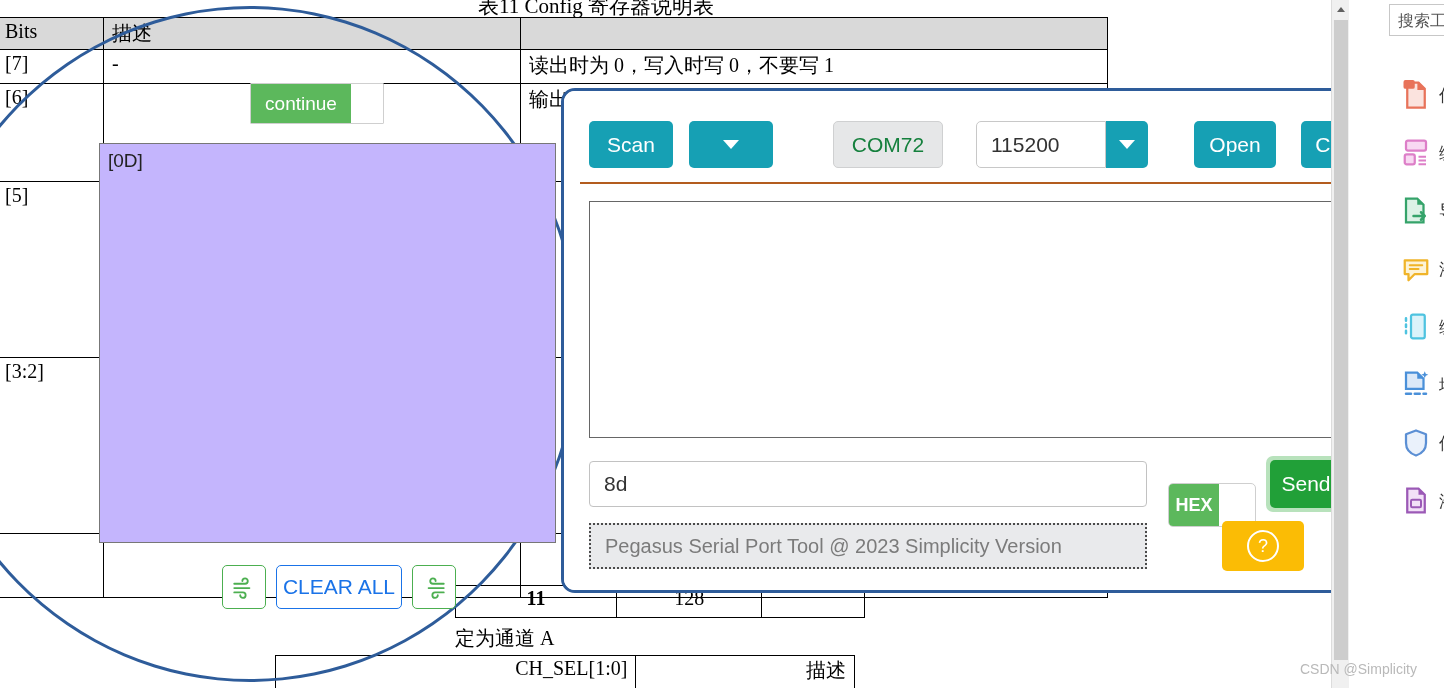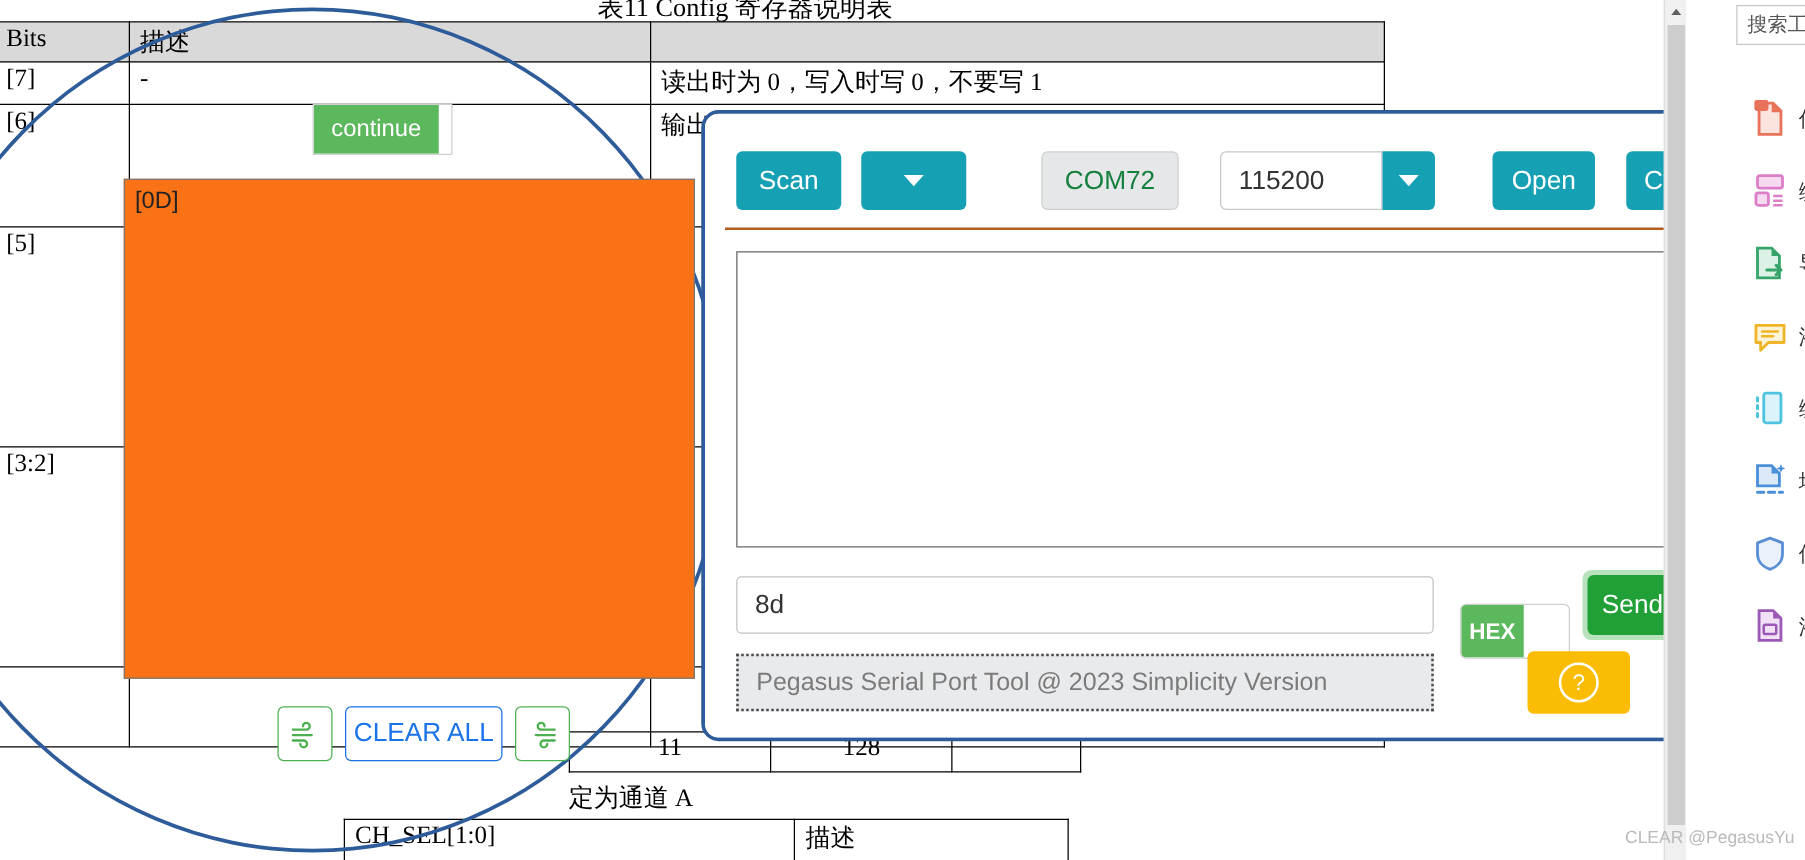--- a/index.html
+++ b/index.html
@@ -25,21 +25,21 @@
   #regtable td.c1{width:90px;}
   #regtable td.c2{width:400px;}
 
   .row-h{height:30px;}
   .cellbig{font-weight:bold;}
 
   
   #chtable{left:455px;top:585px;width:410px;}
   #chtable td{text-align:center;padding:1px 8px;font-size:20px;}
   #chtable2{left:275px;top:655px;width:580px;}
-  #chtable2 td{text-align:left;padding:1px 8px;font-size:20px;}
+  #chtable2 td{text-align:right;padding:1px 8px;font-size:20px;}
   .note-zh{position:absolute;left:455px;top:625px;font-size:20px;
            font-family:"Liberation Serif",serif;white-space:nowrap;}
 
   
   .ellipse{position:absolute;left:-80px;top:6px;width:660px;height:676px;
            border:3.5px solid #2e5c9a;border-radius:50%;background:transparent;
            box-sizing:border-box;}
 
   
   .vscroll{position:absolute;left:1331px;top:0;width:18px;height:688px;background:#f0f0f0;
@@ -111,26 +111,26 @@
              padding-left:14px;font-size:20px;color:#7b7b7b;}
   #helpBtn{position:absolute;left:658px;top:430px;width:82px;height:50px;background:#fbbc05;
            border-radius:5px;display:flex;align-items:center;justify-content:center;}
   .qmark{width:28px;height:28px;border:2px solid #fff;border-radius:50%;color:#fff;
          font-size:18px;display:flex;align-items:center;justify-content:center;
          font-family:"Liberation Sans",sans-serif;}
   #exitBtn{position:absolute;left:777px;top:430px;width:82px;height:50px;}
 
   
   .leftwin{position:absolute;left:0;top:0;}
-  #contToggle{position:absolute;left:250px;top:83px;width:112px;height:41px;background:#fff;
+  #contToggle{position:absolute;left:250px;top:83px;width:134px;height:41px;background:#fff;
               border:1px solid #cfcfcf;border-radius:1px;box-sizing:border-box;overflow:hidden;}
   #contToggle .on{position:absolute;left:0;top:0;width:100px;height:100%;background:#5cb85c;
                   color:#fff;font-size:19px;display:flex;align-items:center;justify-content:center;
                   font-family:"Liberation Sans",sans-serif;}
-  #leftText{position:absolute;left:99px;top:143px;width:457px;height:400px;background:#f97316;
+  #leftText{position:absolute;left:99px;top:143px;width:457px;height:400px;background:#c4b5fd;
             border:1px solid #777;box-sizing:border-box;padding:6px 8px;font-size:19px;color:#222;
             font-family:"Liberation Sans",sans-serif;}
   .sqbtn{position:absolute;width:44px;height:44px;background:#fff;border:1px solid #4caf50;
          border-radius:5px;box-sizing:border-box;display:flex;align-items:center;justify-content:center;}
   #wind1{left:222px;top:565px;}
   #wind2{left:412px;top:565px;}
   #clearAll{position:absolute;left:276px;top:565px;width:126px;height:44px;background:#fff;
             border:1px solid #1a73e8;border-radius:5px;box-sizing:border-box;
             display:flex;align-items:center;justify-content:center;color:#1a73e8;
             font-size:21px;font-family:"Liberation Sans",sans-serif;}
@@ -178,21 +178,21 @@
         <td class="c1"></td>
         <td class="c2"></td>
         <td></td>
       </tr>
     </tbody>
       </table>
 
     <table class="tbl" id="chtable">
       <tbody>
           <tr style="height:32px;">
-        <td style="width:165px;">11</td>
+        <td style="width:165px;font-weight:bold;">11</td>
         <td style="width:145px;">128</td>
         <td style="width:100px;"></td>
       </tr>
     </tbody>
       </table>
 
     <div class="note-zh">定为通道 A</div>
 
     <table class="tbl" id="chtable2">
       <tbody>
@@ -363,15 +363,15 @@
         <svg width="30" height="34" viewBox="0 0 24 26" fill="none">
             <path d="M5 3h9l5 5v14H5z" fill="#f2e0f7" stroke="#9b59b6" stroke-width="1.8"></path>
             <path d="M14 3v5h5" fill="#9b59b6"></path>
             <rect x="8" y="12" width="8" height="6" rx="1" stroke="#9b59b6" stroke-width="1.6"></rect>
           </svg>
       </span>
       <span class="tx">添</span>
     </div>
   </div>
 
-  <div class="watermark">CLEAR @PegasusYu</div>
+  <div class="watermark">CSDN @Simplicity</div>
 
 </div>
 
 </body></html>

